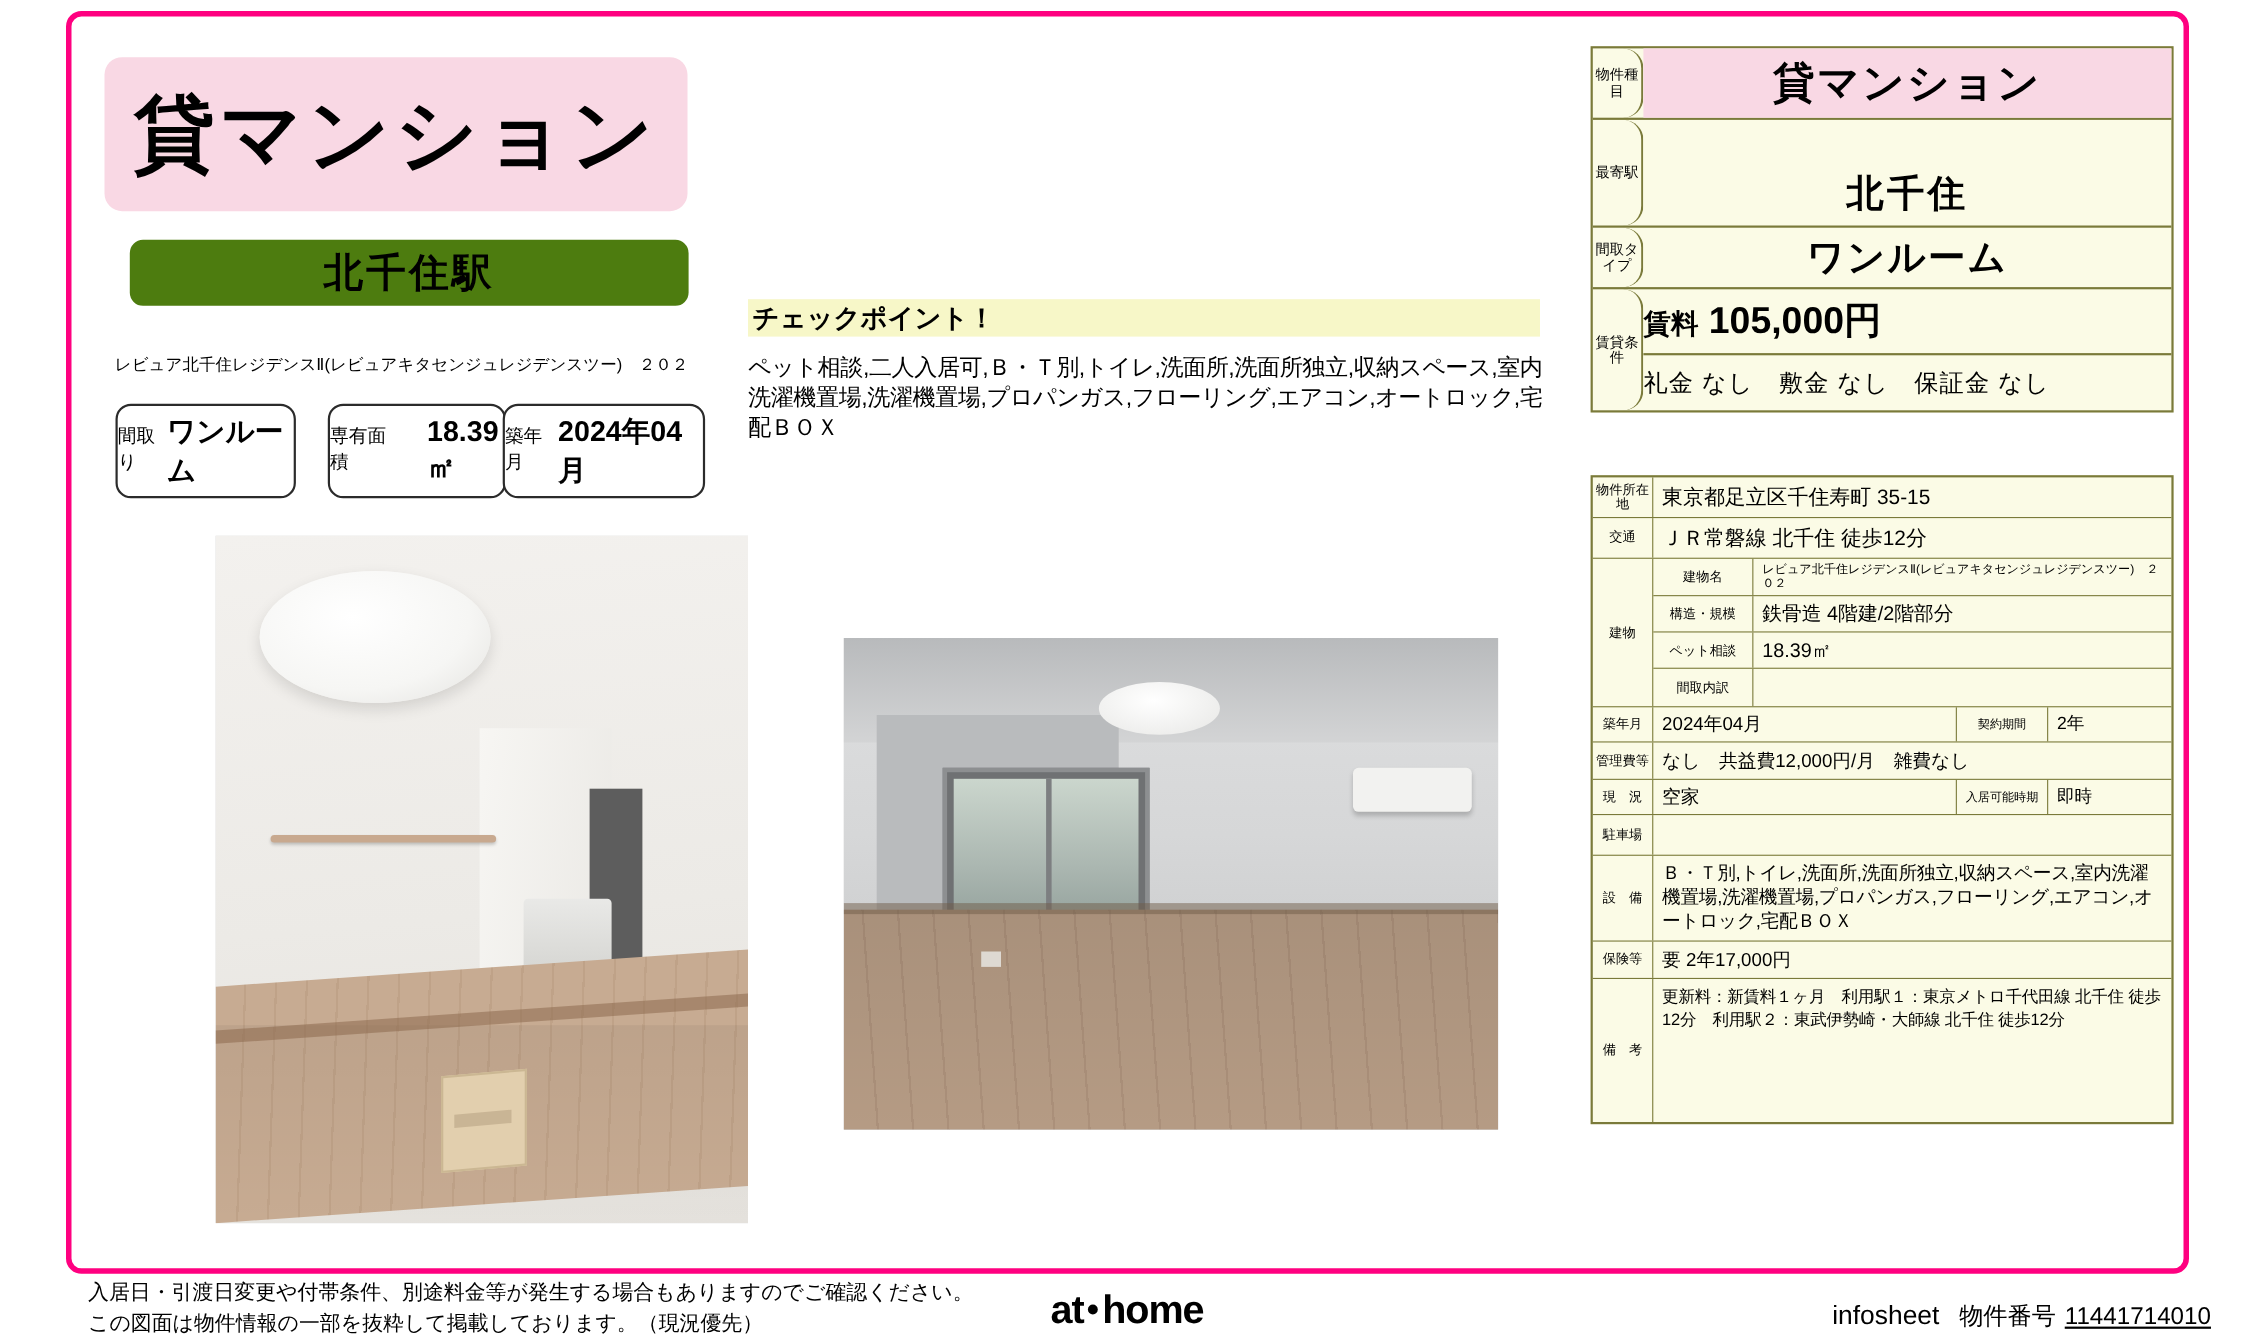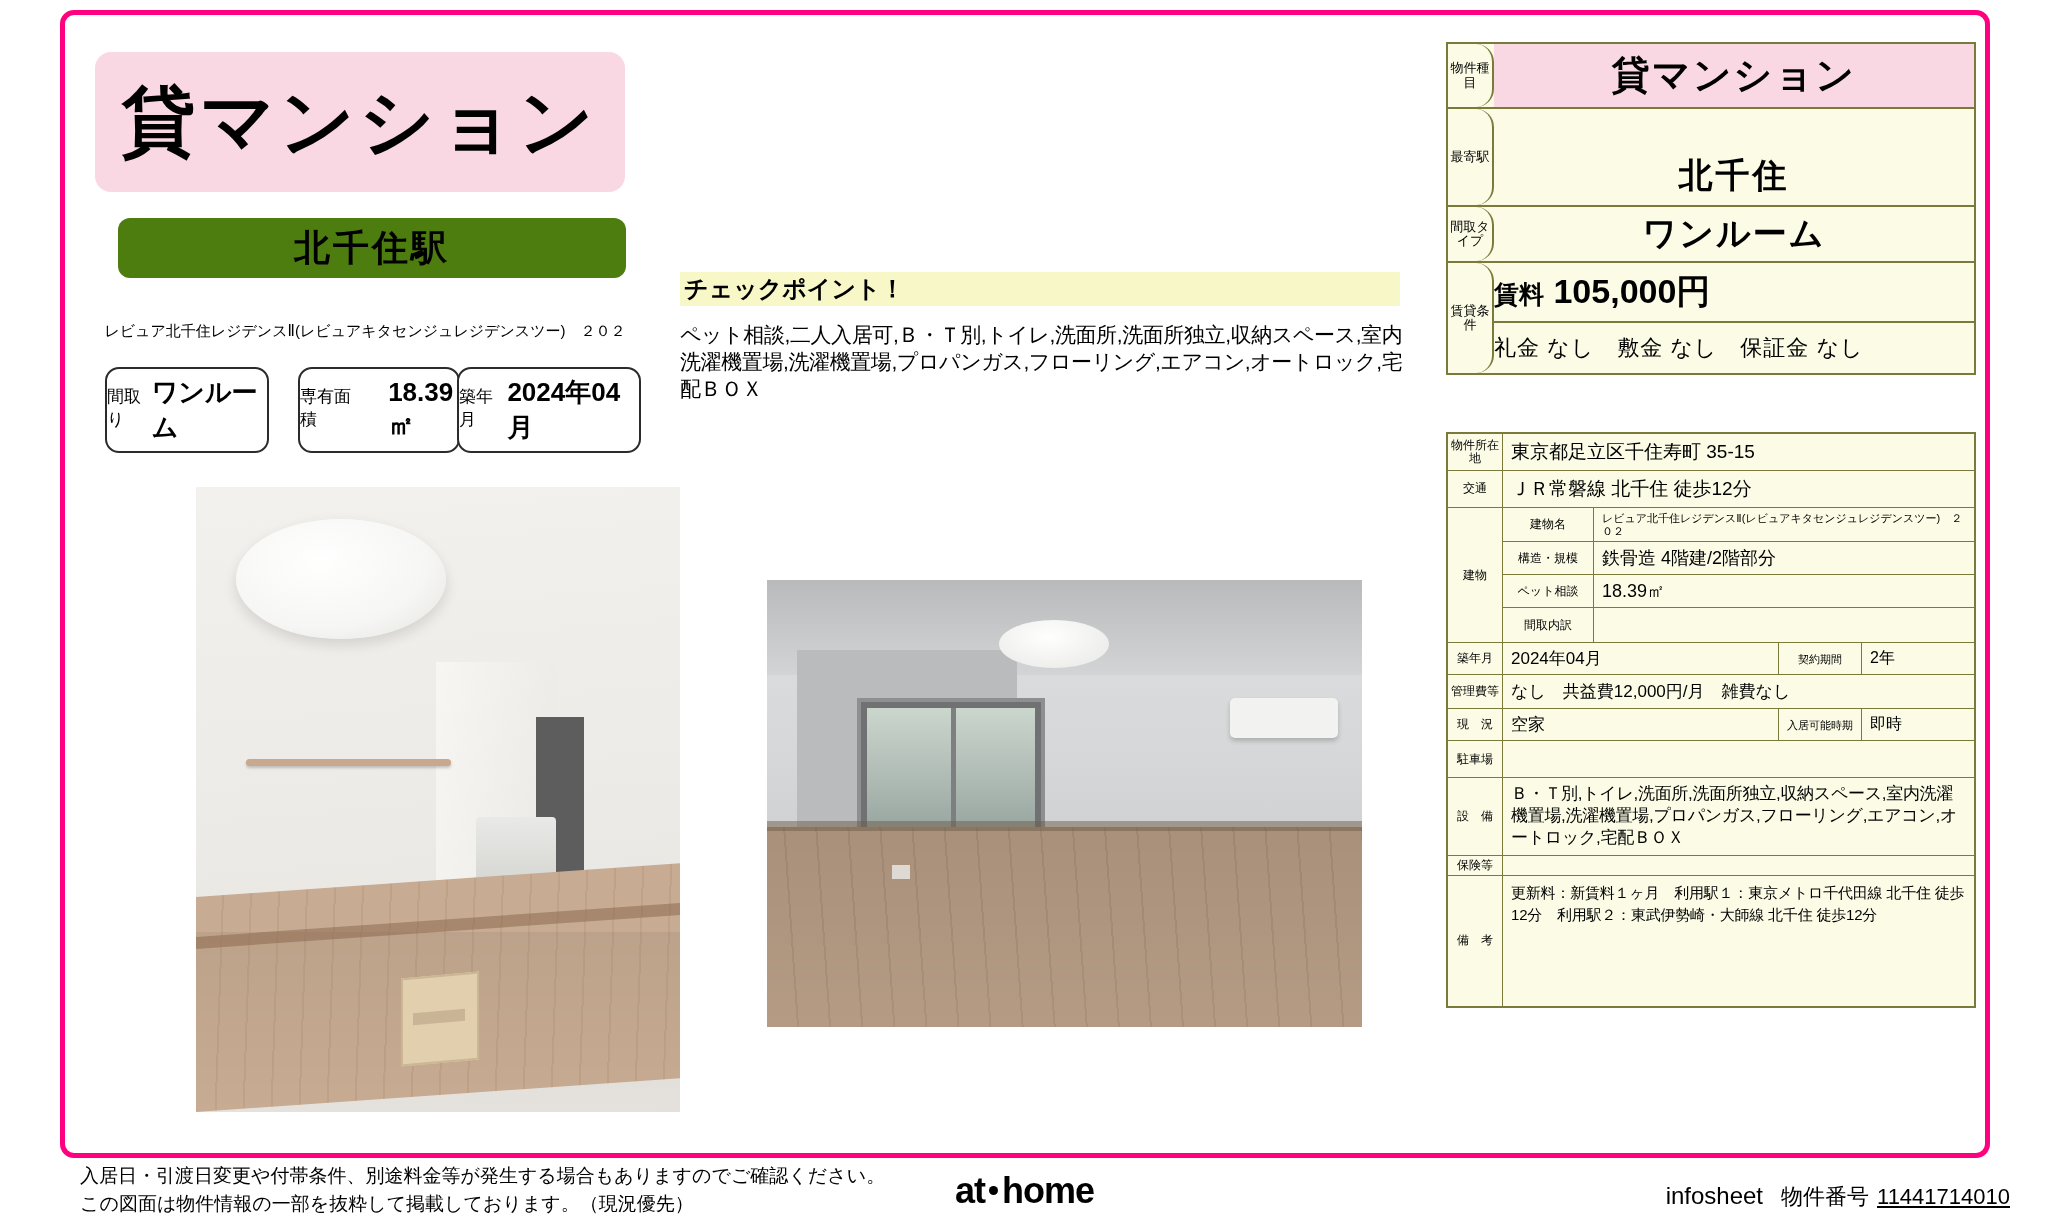--- a/index.html
+++ b/index.html
@@ -365,20 +365,21 @@
       <div class="dt-v dt-empty"></div>
     </div>
 
     <div class="dt-row">
       <div class="dt-k">設　備</div>
       <div class="dt-equip">Ｂ・Ｔ別,トイレ,洗面所,洗面所独立,収納スペース,室内洗濯機置場,洗濯機置場,プロパンガス,フローリング,エアコン,オートロック,宅配ＢＯＸ</div>
     </div>
 
     <div class="dt-row">
       <div class="dt-k">保険等</div>
+      <div class="dt-v">要 2年17,000円</div>
     </div>
 
     <div class="dt-row" style="min-height:130px;">
       <div class="dt-k">備　考</div>
       <div class="dt-note">更新料：新賃料１ヶ月　利用駅１：東京メトロ千代田線 北千住 徒歩12分　利用駅２：東武伊勢崎・大師線 北千住 徒歩12分</div>
     </div>
 
   </div>
 
   <div class="foot-left">

